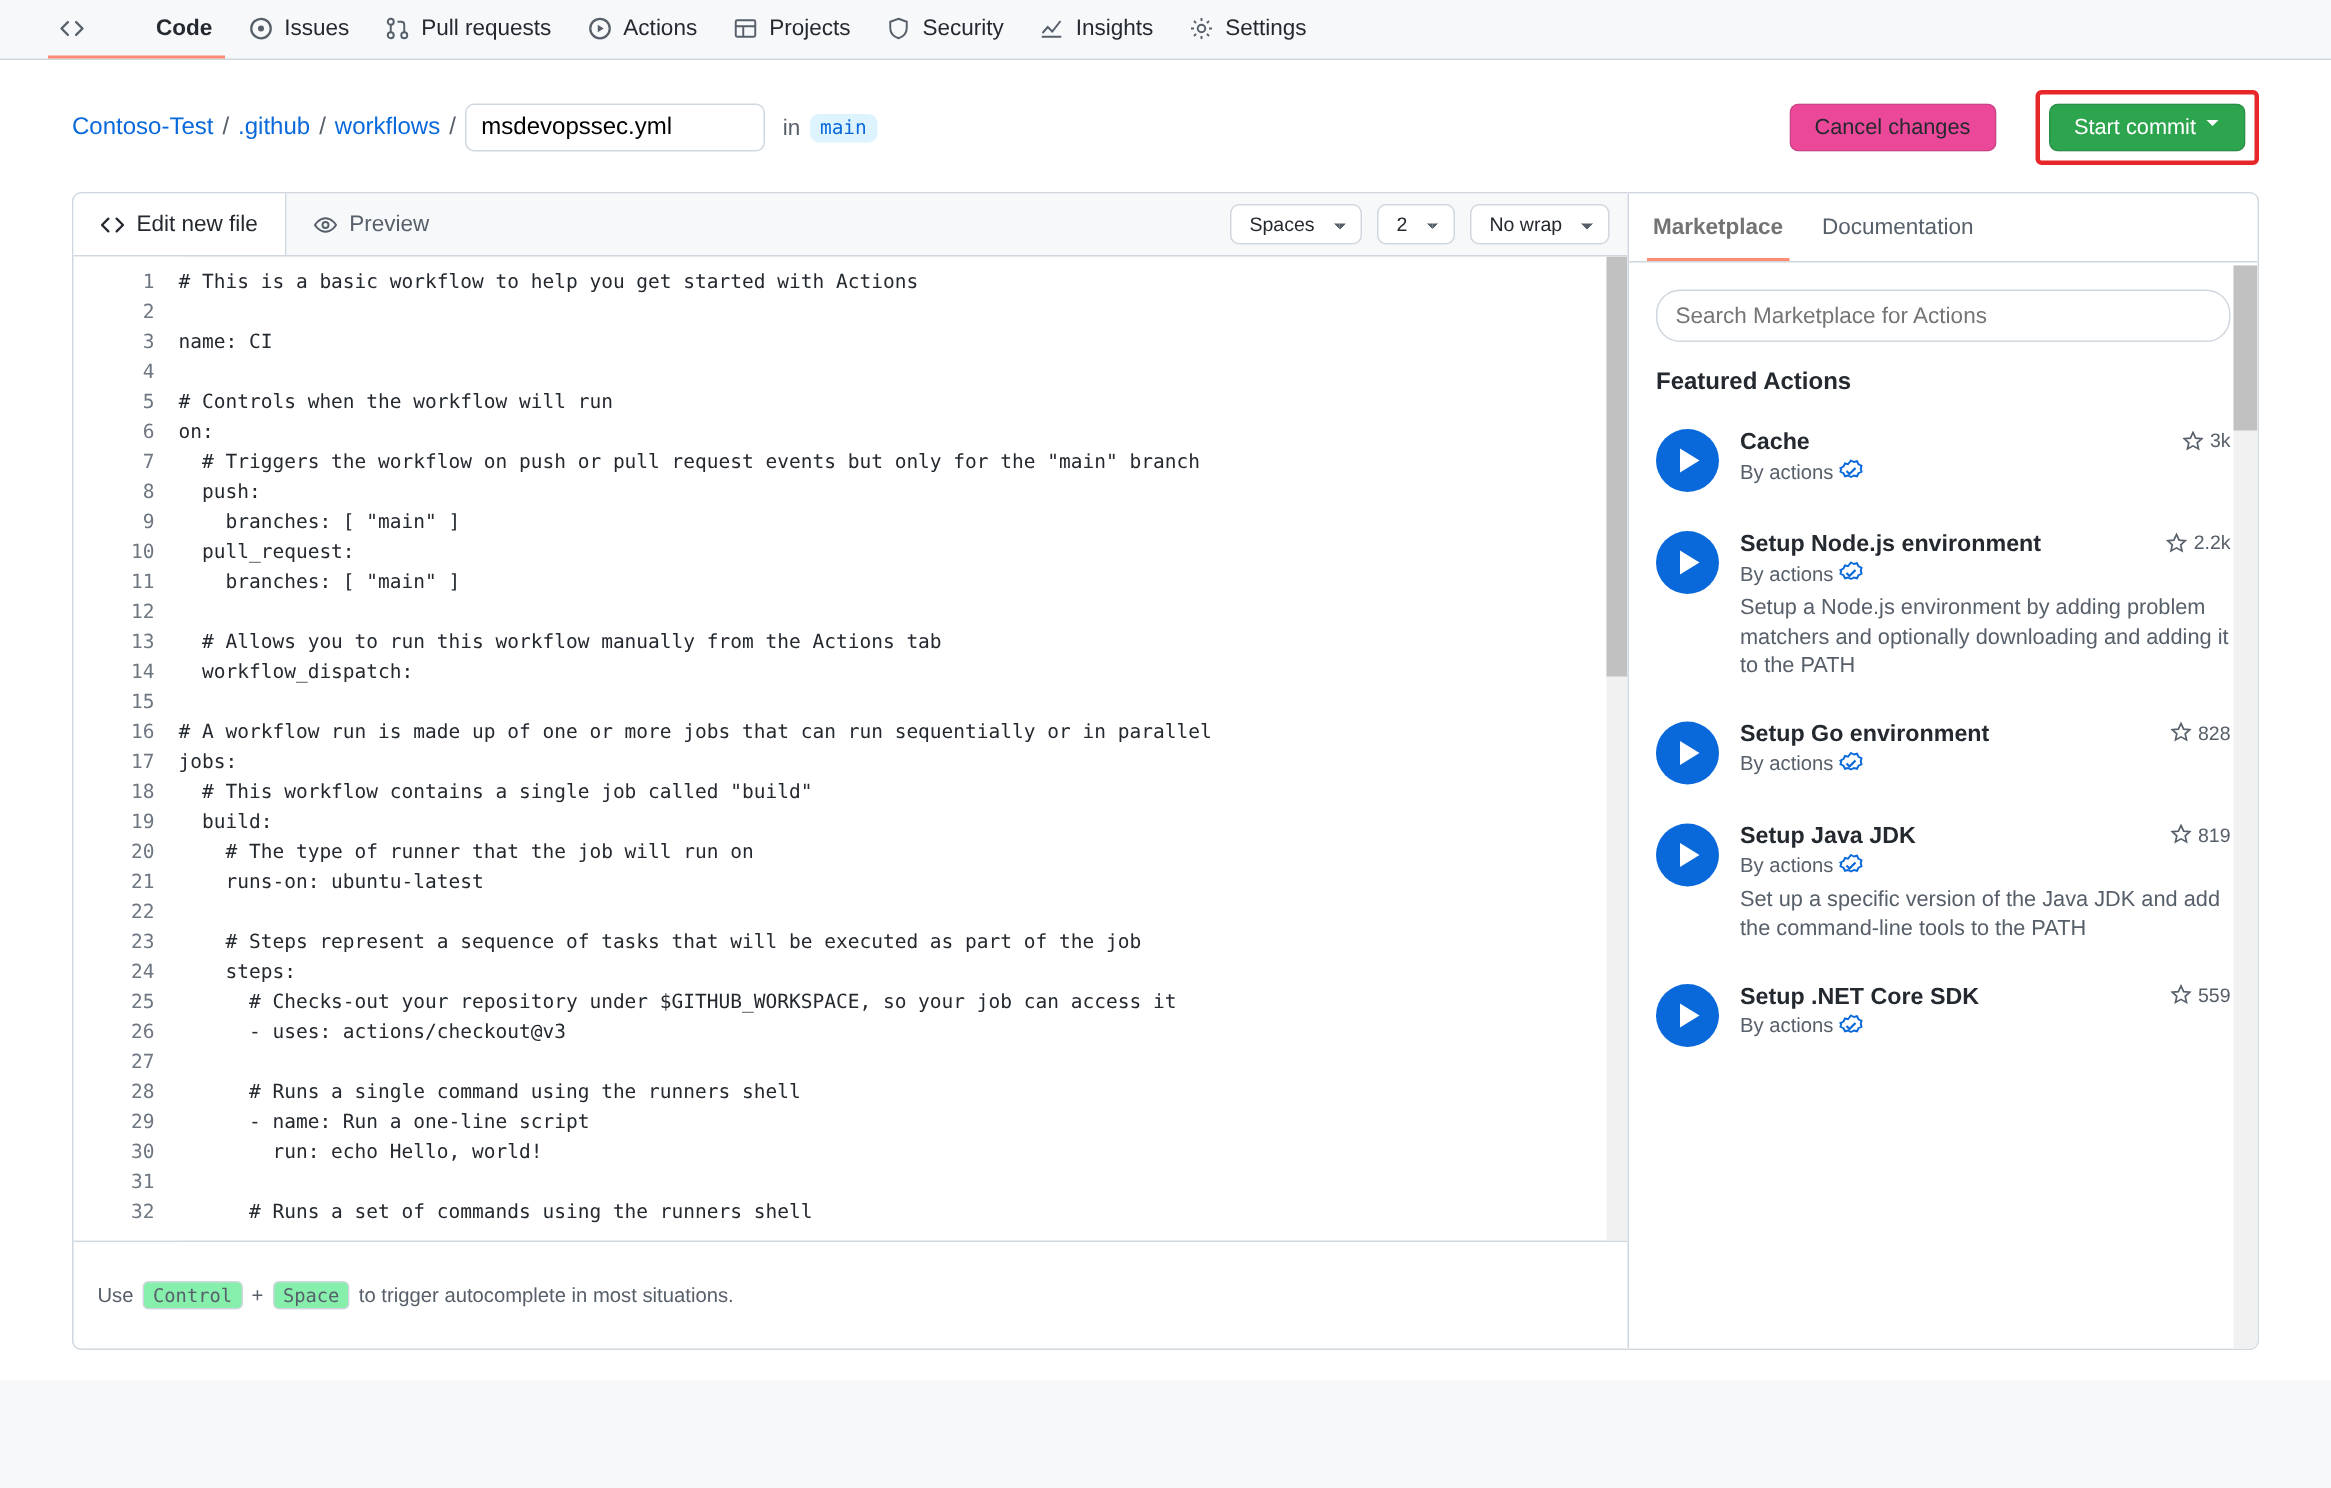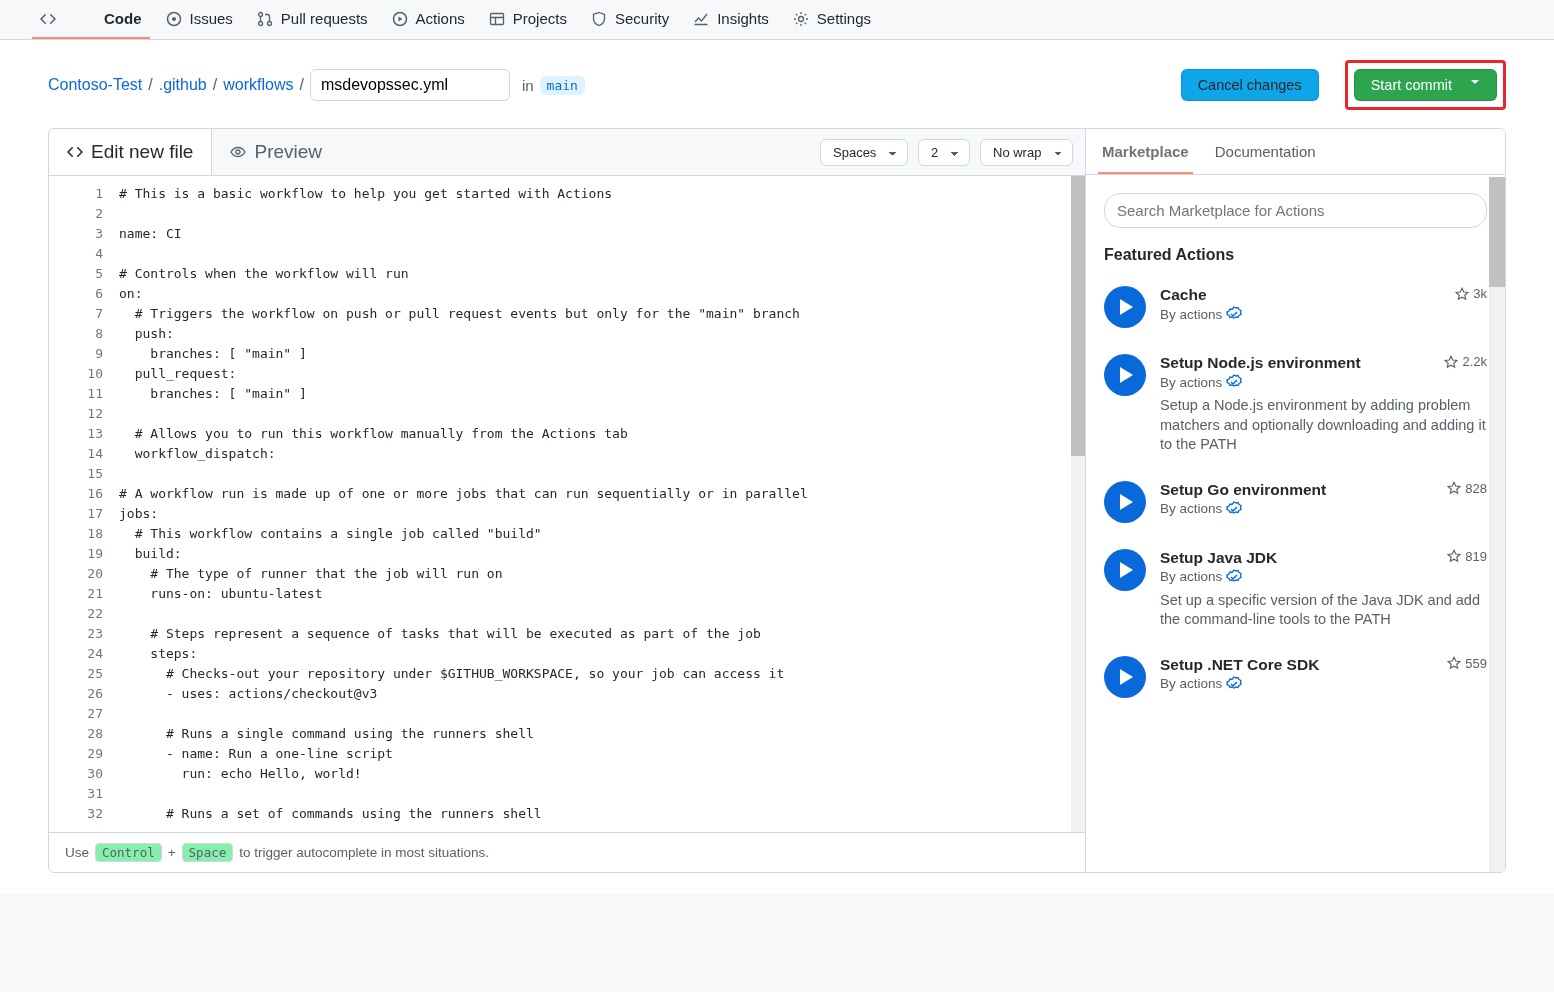--- a/index.html
+++ b/index.html
@@ -9,41 +9,41 @@
 .repo-nav-item.selected { border-bottom-color: #fd8c73; font-weight: 600; gap: 48px; }
 .repo-nav-item .icon { width: 16px; height: 16px; color: #57606a; display:inline-flex; align-items:center; justify-content:center;}
 .page-body { background: #ffffff; padding: 20px 48px; }
 .path-row { display: flex; align-items: center; gap: 6px; margin-bottom: 18px; }
 .path-link { color: #0969da; font-size: 16px; cursor: pointer; }
 .path-sep { color: #57606a; font-size: 16px; }
 .filename-input { font-size: 16px; padding: 6px 10px; border: 1px solid #d0d7de; border-radius: 6px; width: 200px; }
 .in-text { color: #57606a; font-size: 15px; margin-left: 6px;}
 .branch-badge { background: #ddf4ff; color: #0969da; font-family: ui-monospace, SFMono-Regular, Menlo, monospace; font-size: 13px; padding: 2px 7px; border-radius: 6px; }
 .path-spacer { flex: 1; }
-.btn { padding: 7px 16px; border: 1px solid rgba(27,31,36,.15); border-radius: 6px; font-size: 14.5px; font-weight: 500; cursor: pointer; background: #0ea5e9; color: #24292f; }
-.btn-primary { background: #2da44e; color: #fff; display: inline-flex; gap: 18px; border-color: rgba(27,31,36,.15);}
+.btn { padding: 7px 16px; border: 1px solid rgba(27,31,36,.15); border-radius: 6px; font-size: 14.5px; font-weight: 500; cursor: pointer; background: #ec4899; color: #24292f; }
+.btn-primary { background: #2da44e; color: #fff; display: inline-flex; gap: 6px; border-color: rgba(27,31,36,.15);}
 .start-commit-callout { border: 3px solid #e8272b; padding: 6px; border-radius: 4px; margin-left: 20px;}
 .editor-wrap { display: flex; gap: 0; border: 1px solid #d0d7de; border-radius: 6px; overflow: hidden; background:#fff;}
 .editor-col { flex: 1; display:flex; flex-direction:column; min-width:0;}
 .tabs-row { display: flex; align-items: center; border-bottom: 1px solid #d0d7de; background: #f6f8fa;}
 .editor-tabs { display: flex; }
-.editor-tab { padding: 12px 18px; display: inline-flex; align-items:center; gap:8px; color:#57606a; cursor:pointer; font-size:19px;}
+.editor-tab { padding: 12px 18px; display: inline-flex; align-items:center; gap:8px; color:#57606a; cursor:pointer; font-size:15px;}
 .editor-tab.selected { background:#fff; border-right:1px solid #d0d7de; border-top-left-radius:6px; color:#24292f;}
 .editor-tab.selected .icon { color:#24292f;}
 .editor-tab .icon { display:inline-flex;}
 .tabs-spacer{flex:1;}
 .editor-controls { display:flex; gap:10px; padding-right:12px;}
 .select-ctrl { border:1px solid #d0d7de; border-radius:6px; padding:5px 30px 5px 12px; background:#fff; font-size:13px; color:#24292f; position:relative; appearance:none; -webkit-appearance:none; background-image: linear-gradient(45deg, transparent 50%, #57606a 50%), linear-gradient(135deg, #57606a 50%, transparent 50%); background-position: calc(100% - 14px) 12px, calc(100% - 10px) 12px; background-size: 4px 4px, 4px 4px; background-repeat: no-repeat;}
 .editor-body { display:flex; flex:1; overflow:hidden; position:relative; height:640px;}
 .gutter { background:#fff; text-align:right; padding: 8px 16px 8px 0; color:#6e7781; font-family: ui-monospace, SFMono-Regular, Menlo, monospace; font-size:13px; line-height:20px; user-select:none; width:70px;}
 .code-area { flex:1; padding: 8px 0; font-family: ui-monospace, SFMono-Regular, Menlo, monospace; font-size:13px; line-height:20px; color:#24292f; white-space:pre; overflow-x:hidden;}
 .code-line { height:20px; }
 .scrollbar-vis { width:14px; background:#f1f1f1; display:flex; align-items:flex-start; justify-content:center;}
 .scrollbar-thumb { width:14px; background:#c1c1c1; height:280px;}
-.editor-footer { border-top:1px solid #d0d7de; padding:10px 16px; color:#57606a; font-size:13.5px; display:flex; align-items:center; gap:6px;}
+.editor-footer { border-top:1px solid #d0d7de; padding:26px 16px; color:#57606a; font-size:13.5px; display:flex; align-items:center; gap:6px;}
 .kbd { border:1px solid #d0d7de; border-radius:4px; padding:1px 6px; font-family: ui-monospace, monospace; background:#86efac; font-size:12.5px;}
 .side-col { width:420px; border-left:1px solid #d0d7de; display:flex; flex-direction:column; background:#fff; position:relative;}
 .side-tabs { display:flex; border-bottom:1px solid #d0d7de; padding: 0 12px; gap: 18px;}
 .side-tab { padding: 14px 4px 12px; font-size:15px; color:#57606a; border-bottom:2px solid transparent; cursor:pointer;}
 .side-tab.selected { color:#737373; font-weight:600; border-bottom-color:#fd8c73;}
 .side-body { padding: 18px 18px; overflow-y:auto; flex:1;}
 .search-mkt { width:100%; border:1px solid #d0d7de; border-radius:16px; padding:8px 12px; font-size:15px; color:#57606a;}
 .featured-heading { font-size:16px; font-weight:600; margin:18px 0 12px;}
 .action-card { display:flex; gap:14px; padding: 10px 0 16px;}
 .action-play { width:42px; height:42px; border-radius:50%; background:#0969da; display:flex; align-items:center; justify-content:center; flex-shrink:0;}

